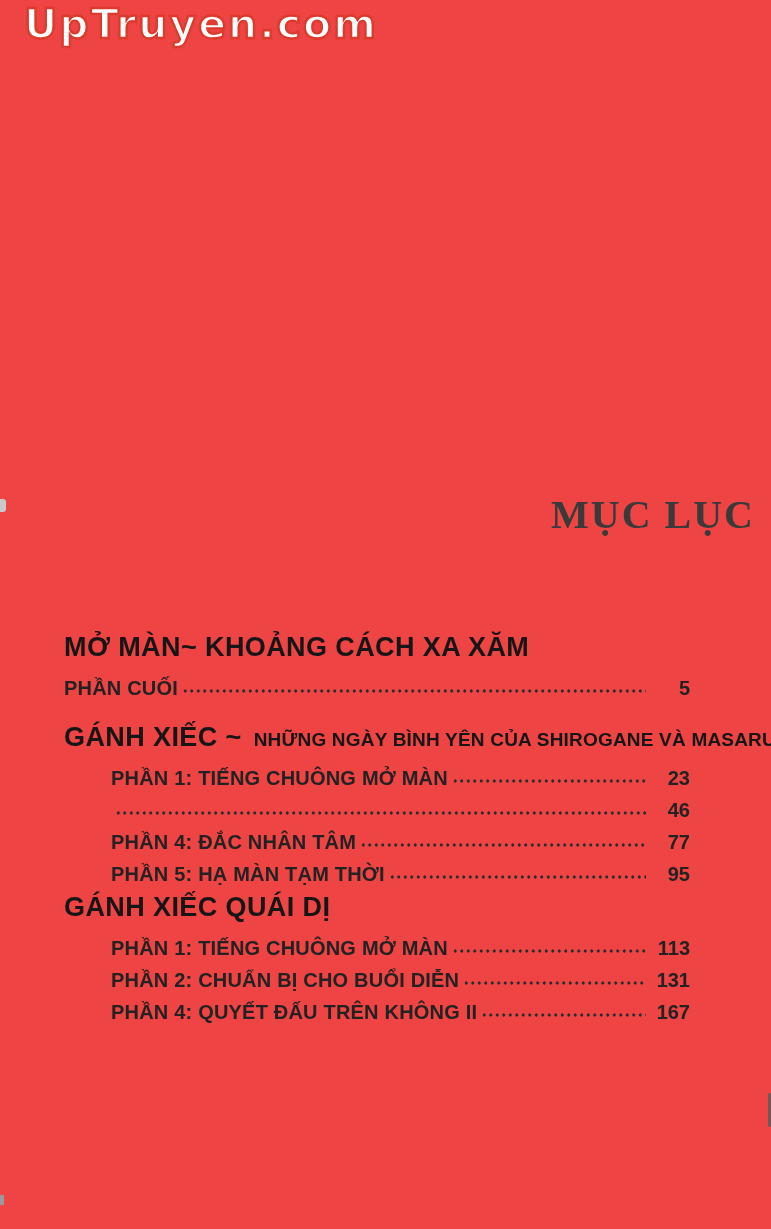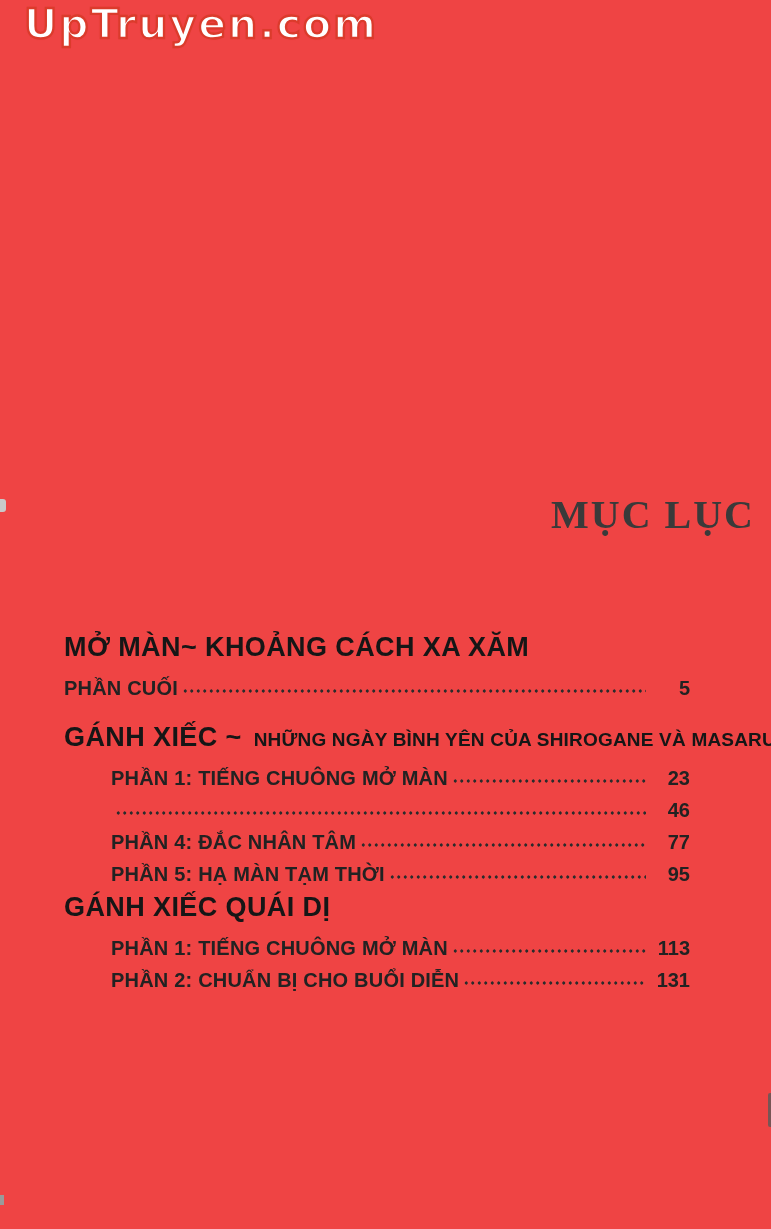--- a/index.html
+++ b/index.html
@@ -152,15 +152,20 @@
         <div class="toc-row indented">
           <span class="entry-label">PHẦN 1: TIẾNG CHUÔNG MỞ MÀN</span>
           <span class="leader"></span>
           <span class="pagenum">113</span>
         </div>
         <div class="toc-row indented">
           <span class="entry-label">PHẦN 2: CHUẨN BỊ CHO BUỔI DIỄN</span>
           <span class="leader"></span>
           <span class="pagenum">131</span>
         </div>
+        <div class="toc-row indented">
+          <span class="entry-label">PHẦN 4: QUYẾT ĐẤU TRÊN KHÔNG II</span>
+          <span class="leader"></span>
+          <span class="pagenum">167</span>
+        </div>
       </section>
     </main>
 </div>
 
 </body></html>

